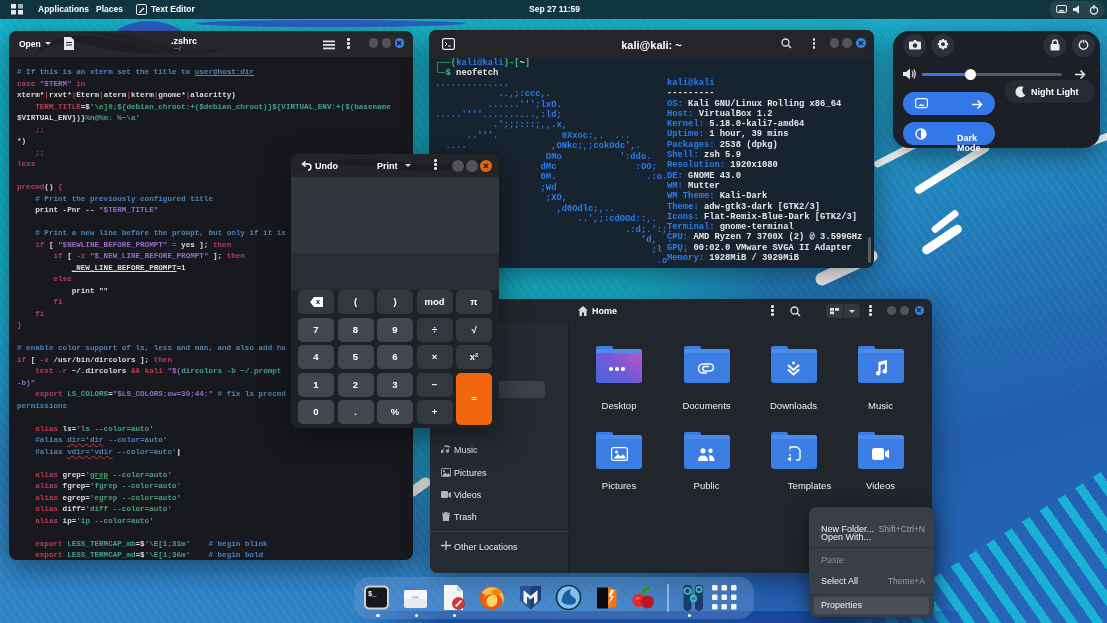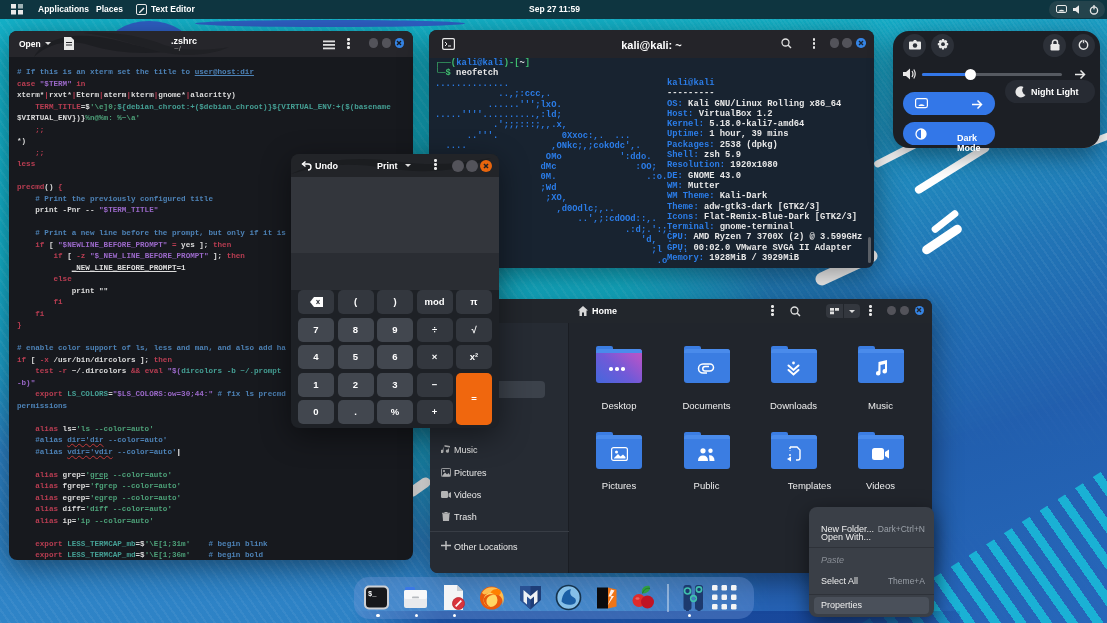--- a/index.html
+++ b/index.html
@@ -165,21 +165,21 @@
         <span class="k">if</span> [ <span class="k">-z</span> <span class="v">"$_NEW_LINE_BEFORE_PROMPT"</span> ]; <span class="k">then</span>
             <span class="u">_NEW_LINE_BEFORE_PROMPT</span>=1
         <span class="k">else</span>
             print ""
         <span class="k">fi</span>
     <span class="k">fi</span>
 <span class="k">}</span>
 
 <span class="c"># enable color support of ls, less and man, and also add ha</span>
 <span class="k">if</span> [ <span class="k">-x</span> /usr/bin/dircolors ]; <span class="k">then</span>
-    <span class="k">test</span> <span class="k">-r</span> ~/.dircolors <span class="k">&amp;&amp;</span> <span class="k">eval</span> <span class="v">"$(</span><span class="t">dircolors -b ~/.prompt</span>
+    <span class="k">test</span> <span class="k">-r</span> ~/.dircolors <span class="k">&amp;&amp;</span> <span class="k">kali</span> <span class="v">"$(</span><span class="t">dircolors -b ~/.prompt</span>
 <span class="v">-b)"</span>
     <span class="k">export</span> <span class="t">LS_COLORS</span>=<span class="v">"$LS_COLORS:ow=30;44:"</span> <span class="c"># fix ls precmd </span>
 <span class="c">permissions</span>
 
     <span class="k">alias</span> ls=<span class="s">'ls --color=auto'</span>
     <span class="c">#alias <span class="sq">dir='dir</span> --color=auto'</span>
     <span class="c">#alias <span class="sq">vdir='vdir</span> --color=auto'</span><span style="color:#fff">|</span>
 
     <span class="k">alias</span> grep=<span class="s">'<span class="u">grep</span> --color=auto'</span>
     <span class="k">alias</span> fgrep=<span class="s">'fgrep --color=auto'</span>
@@ -444,21 +444,21 @@
     <span class="key num" style="left:7px;top:246.4px;">0</span>
     <span class="key num" style="left:46.5px;top:246.4px;">.</span>
     <span class="key num" style="left:86px;top:246.4px;">%</span>
     <span class="key" style="left:125.5px;top:246.4px;">+</span>
   </div>
 </div>
 
 <div id="cmenu">
   <div class="row" style="top:14px;">
       <span class="l">New Folder...</span>
-      <span class="r">Dark+Ctrl+N</span>
+      <span class="r">Shift+Ctrl+N</span>
     </div>
   <div class="row" style="top:21.5px;">
       <span class="l">Open With...</span>
     </div>
   <div class="sep" style="top:40px;"></div>
   <div class="row" style="top:45px;">
       <span class="l" style="color:#8a8f97;font-style:italic;">Paste</span>
     </div>
   <div class="row" style="top:66px;">
       <span class="l">Select All</span>

